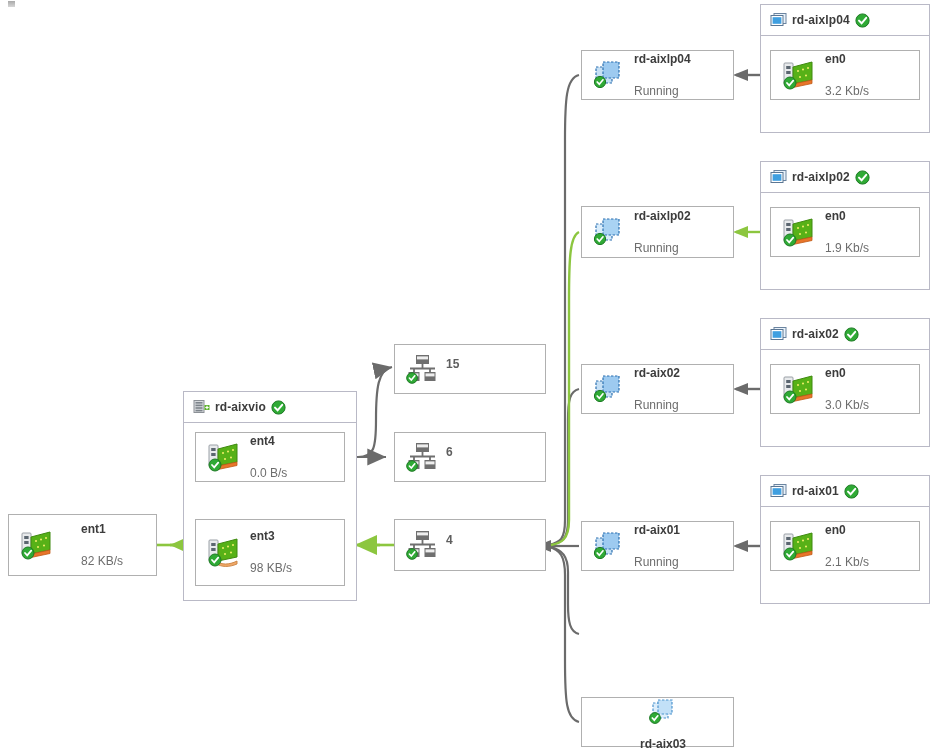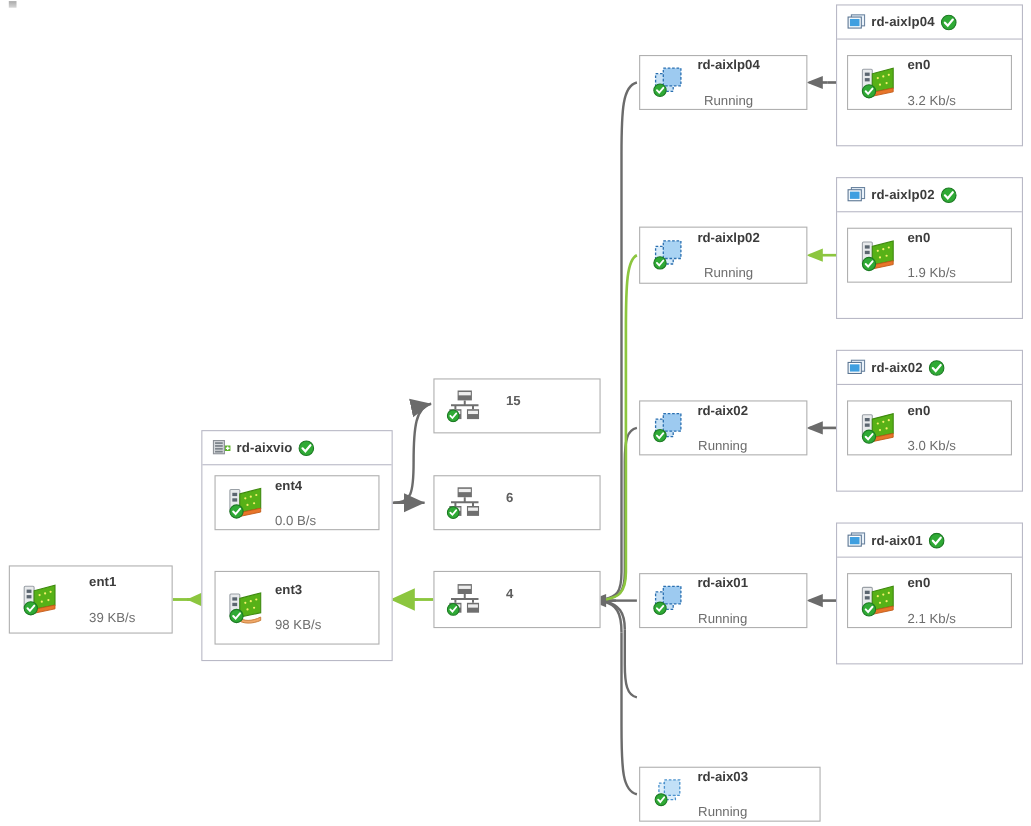--- a/index.html
+++ b/index.html
@@ -17,29 +17,29 @@
   .hdr-title{font-weight:bold;color:#3c3c3c;font-size:12px;letter-spacing:.1px;}
 
   .hl-strong{background:#8ed63c;border-color:#8ed63c;}
   .hl-soft{background:#e3f0d4;border-color:#b4c9a2;}
 
   
   .node{position:absolute;box-sizing:border-box;border:1px solid #b0b0b0;background:#fff;
         display:flex;align-items:center;padding-left:11px;gap:9px;}
   .node .txt{display:flex;flex-direction:column;justify-content:center;line-height:1.25;}
   .node .t1{font-weight:bold;color:#3c3c3c;font-size:12px;}
-  .node .t2{color:#6d6d6d;font-size:12px;margin-top:17px;text-align:center;}
+  .node .t2{color:#6d6d6d;font-size:12px;margin-top:17px;}
   .node.onerow{align-items:center;}
 
   
   .ico{position:relative;flex:0 0 auto;}
   .ico svg{display:block;}
 
   
-  .vlanrow{display:flex;align-items:flex-start;gap:22px;}
+  .vlanrow{display:flex;align-items:flex-start;gap:8px;}
   .vlannum{font-weight:bold;color:#5e5e5e;font-size:12px;align-self:flex-start;margin-top:3px;}
 
   .artifact{position:absolute;left:8px;top:1px;width:7px;height:6px;
             background:linear-gradient(#9a9a9a,#cfcfcf);opacity:.85;}
 </style>
 </head>
 <body>
 
 <div id="canvas">
 
@@ -122,21 +122,21 @@
           <circle cx="21" cy="10.5" r="1" fill="#f5f06a"></circle>
         <circle cx="26" cy="9" r="1" fill="#f5f06a"></circle>
           <circle cx="18" cy="18" r="1" fill="#f5f06a"></circle>
         <circle cx="24" cy="16.5" r="1" fill="#f5f06a"></circle>
         <circle cx="8" cy="24" r="6" fill="#2faa35" stroke="#1d7a24" stroke-width="1"></circle>
         <path d="M5,24 L7.2,26.3 L11.2,21.6" stroke="#ffffff" stroke-width="1.8" fill="none" stroke-linecap="round"></path>
       </svg>
     </span>
     <span class="txt">
       <span class="t1">ent1</span>
-      <span class="t2">39 KB/s</span>
+      <span class="t2">82 KB/s</span>
     </span>
   </div>
 
   <div class="panel" style="left:183px;top:391px;width:174px;height:210px;">
     <div class="panel-hdr">
       <span class="ico">
         <svg width="17" height="16" viewBox="0 0 17 16">
           <rect x="1" y="1.5" width="10" height="12" fill="#d6d9dc" stroke="#8b9096" stroke-width="1"></rect>
           <rect x="2.5" y="3" width="7" height="1.6" fill="#7d848b"></rect>
           <rect x="2.5" y="5.6" width="7" height="1.6" fill="#7d848b"></rect>
@@ -313,21 +313,21 @@
         <path d="M4.2,22 L6.3,24.2 L10,19.8" stroke="#fff" stroke-width="1.7" fill="none" stroke-linecap="round"></path>
       </svg>
     </span>
     <span class="txt">
       <span class="t1">rd-aix01</span>
       <span class="t2">Running</span>
     </span>
   </div>
 
 
-  <div class="node" style="left:581px;top:697px;width:165px;height:50px;">
+  <div class="node" style="left:581px;top:697px;width:153px;height:50px;flex-direction:column;">
     <span class="ico">
       <svg width="32" height="30" viewBox="0 0 32 30">
         <rect x="6" y="5" width="15" height="15" fill="#ddeefb" stroke="#4d93cd" stroke-width="1.2" stroke-dasharray="2.4 1.6"></rect>
         <rect x="11" y="2" width="14" height="14" fill="#c2e0f7" stroke="#4d93cd" stroke-width="1.2" stroke-dasharray="2.4 1.6"></rect>
         <circle cx="8" cy="20" r="5.4" fill="#2faa35" stroke="#1d7a24" stroke-width="1"></circle>
         <path d="M5.3,20 L7.3,22.1 L10.8,17.8" stroke="#fff" stroke-width="1.7" fill="none" stroke-linecap="round"></path>
       </svg>
     </span>
     <span class="txt">
       <span class="t1">rd-aix03</span>

